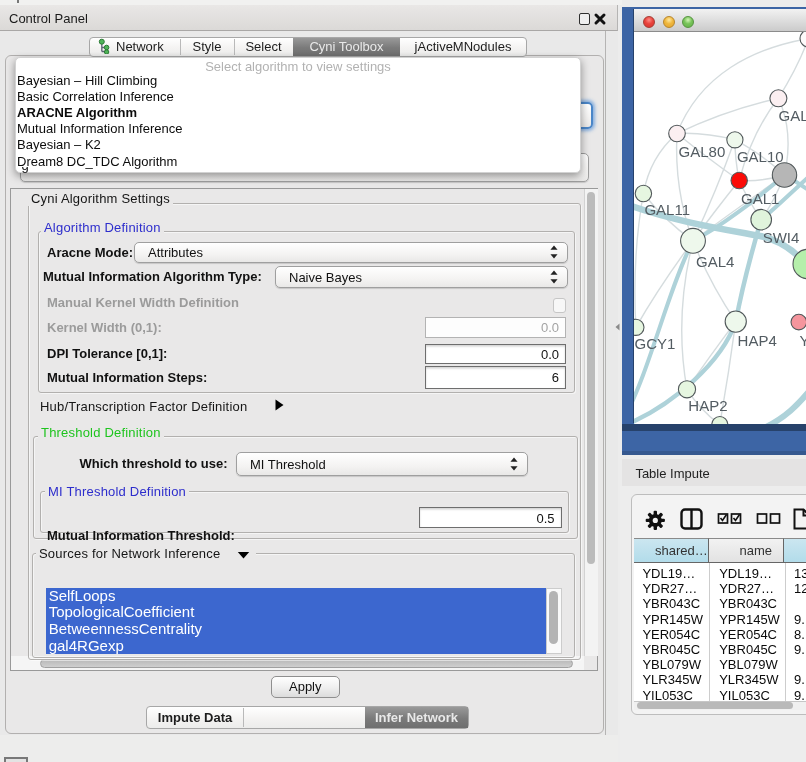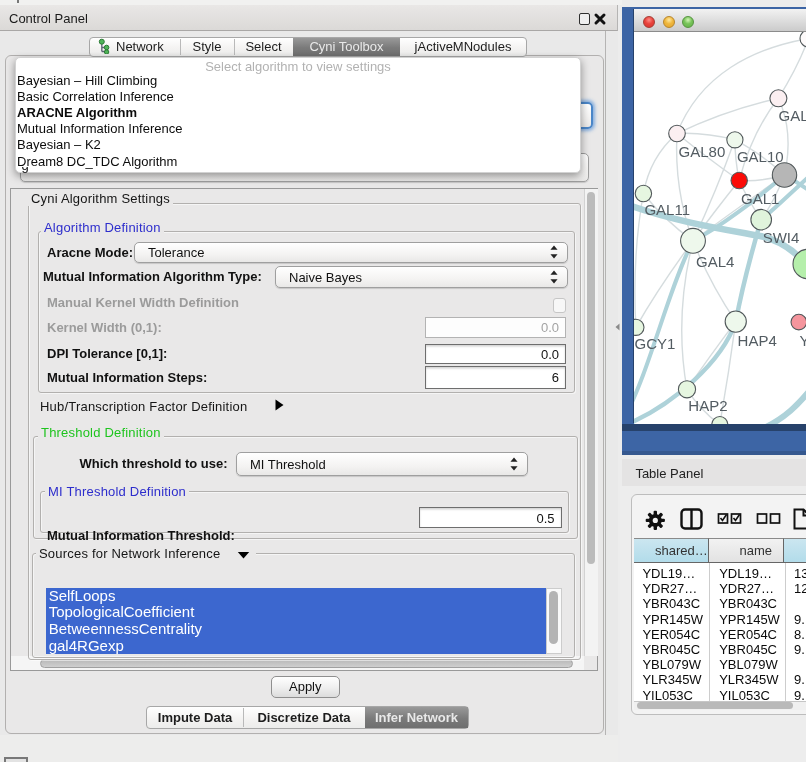--- a/index.html
+++ b/index.html
@@ -79,21 +79,21 @@
 <div class="abs" style="left:40px;top:659px;width:533px;height:8.5px;background:linear-gradient(#b9b9b9,#cfcfcf);border:1px solid #a0a0a0;border-radius:5px;box-sizing:border-box;"></div>
 
 <div class="abs group" style="left:27.5px;top:203px;width:551px;height:455px;"></div>
 <div class="abs gtitle" style="left:28px;top:191px;">Cyni Algorithm Settings</div>
 
 <div class="abs group" style="left:38px;top:231px;width:535px;height:160px;"></div>
 <div class="abs gtitle" style="left:41px;top:219.5px;color:#2d2dcc;">Algorithm Definition</div>
 
 <div class="abs lbl" style="left:47px;top:245px;">Aracne Mode:</div>
 <div class="abs combo" style="left:134px;top:241.5px;width:431.5px;height:19.5px;">
-  <span class="ct">Tolerance</span>
+  <span class="ct">Attributes</span>
   <svg class="spin" viewBox="0 0 9 13">
       <path d="M4.5 0.5 L7.8 4.5 H1.2 Z" fill="#222"></path>
       <path d="M4.5 12.5 L1.2 8.5 H7.8 Z" fill="#222"></path>
     </svg>
 </div>
 <div class="abs lbl" style="left:43px;top:269px;">Mutual Information Algorithm Type:</div>
 <div class="abs combo" style="left:275px;top:265.5px;width:290.5px;height:20px;">
   <span class="ct">Naive Bayes</span>
   <svg class="spin" viewBox="0 0 9 13">
       <path d="M4.5 0.5 L7.8 4.5 H1.2 Z" fill="#222"></path>
@@ -155,21 +155,20 @@
 <div class="abs" style="left:549.3px;top:591px;width:8.6px;height:53px;background:#b4b4b4;border-radius:4.5px;"></div>
 
 <div class="abs" style="left:271px;top:675.5px;width:66.5px;height:20px;border:1px solid #8f8f8f;border-radius:5px;
      background:linear-gradient(#ffffff,#eeeeee 55%,#dcdcdc);display:flex;align-items:center;justify-content:center;
      font-size:13px;color:#111;">Apply</div>
 
 <div class="abs seg" style="left:146px;top:705.5px;width:321px;height:21px;">
   <div class="sep" style="left:96px;"></div>
   <div class="sep" style="left:218px;"></div>
   <div class="segtxt" style="left:0;width:96px;font-weight:bold;">Impute Data</div>
-  <div class="segtxt" style="left:96px;width:122px;font-weight:bold;">Discretize Data</div>
   <div class="segtxt segsel" style="left:218px;width:103px;font-weight:bold;">Infer Network</div>
 </div>
 
 <div class="abs" style="left:0;top:735px;width:618px;height:27px;background:#ededec;"></div>
 
 <div class="abs" style="left:4px;top:757px;width:20px;height:10px;border:2px solid #787878;background:#e3e3e3;"></div>
 
 <div class="abs" style="left:15px;top:56.5px;width:566px;height:116px;background:#fff;border:1px solid #d2d2d2;
      border-radius:5px;box-shadow:0 3px 9px rgba(0,0,0,0.4);box-sizing:border-box;"></div>
 <div class="abs" style="left:15px;top:59px;width:566px;text-align:center;font-size:13px;color:#b2b2b2;">Select algorithm to view settings</div>
@@ -264,21 +263,21 @@
     <text x="62" y="234.9">GAL4</text>
     <text x="0.6" y="316.5">GCY1</text>
     <text x="103.6" y="313.5">HAP4</text>
     <text x="165.6" y="313.5">YJR048W</text>
     <text x="54.3" y="379.3">HAP2</text>
   </g>
 </svg>
 
 <div class="abs" style="left:621.8px;top:459px;width:184.2px;height:26.7px;
      background:#e4e3e3;"></div>
-<div class="abs" style="left:635.4px;top:466px;font-size:13px;color:#222;">Table Panel</div>
+<div class="abs" style="left:635.4px;top:466px;font-size:13px;color:#222;">Table Impute</div>
 <div class="abs" style="left:620px;top:486px;width:186px;height:276px;background:#ededed;"></div>
 
 <div class="abs" style="left:630.5px;top:493.5px;width:180px;height:219px;border:1px solid #bdbdbd;
      border-radius:6px;background:#f3f3f3;"></div>
 
 <svg class="abs" style="left:644px;top:508px;" width="164" height="25" viewBox="0 0 164 25">
   <g transform="translate(11.3,12.4)">
     <g fill="#111">
       <circle r="6.4"></circle>
       <g>

